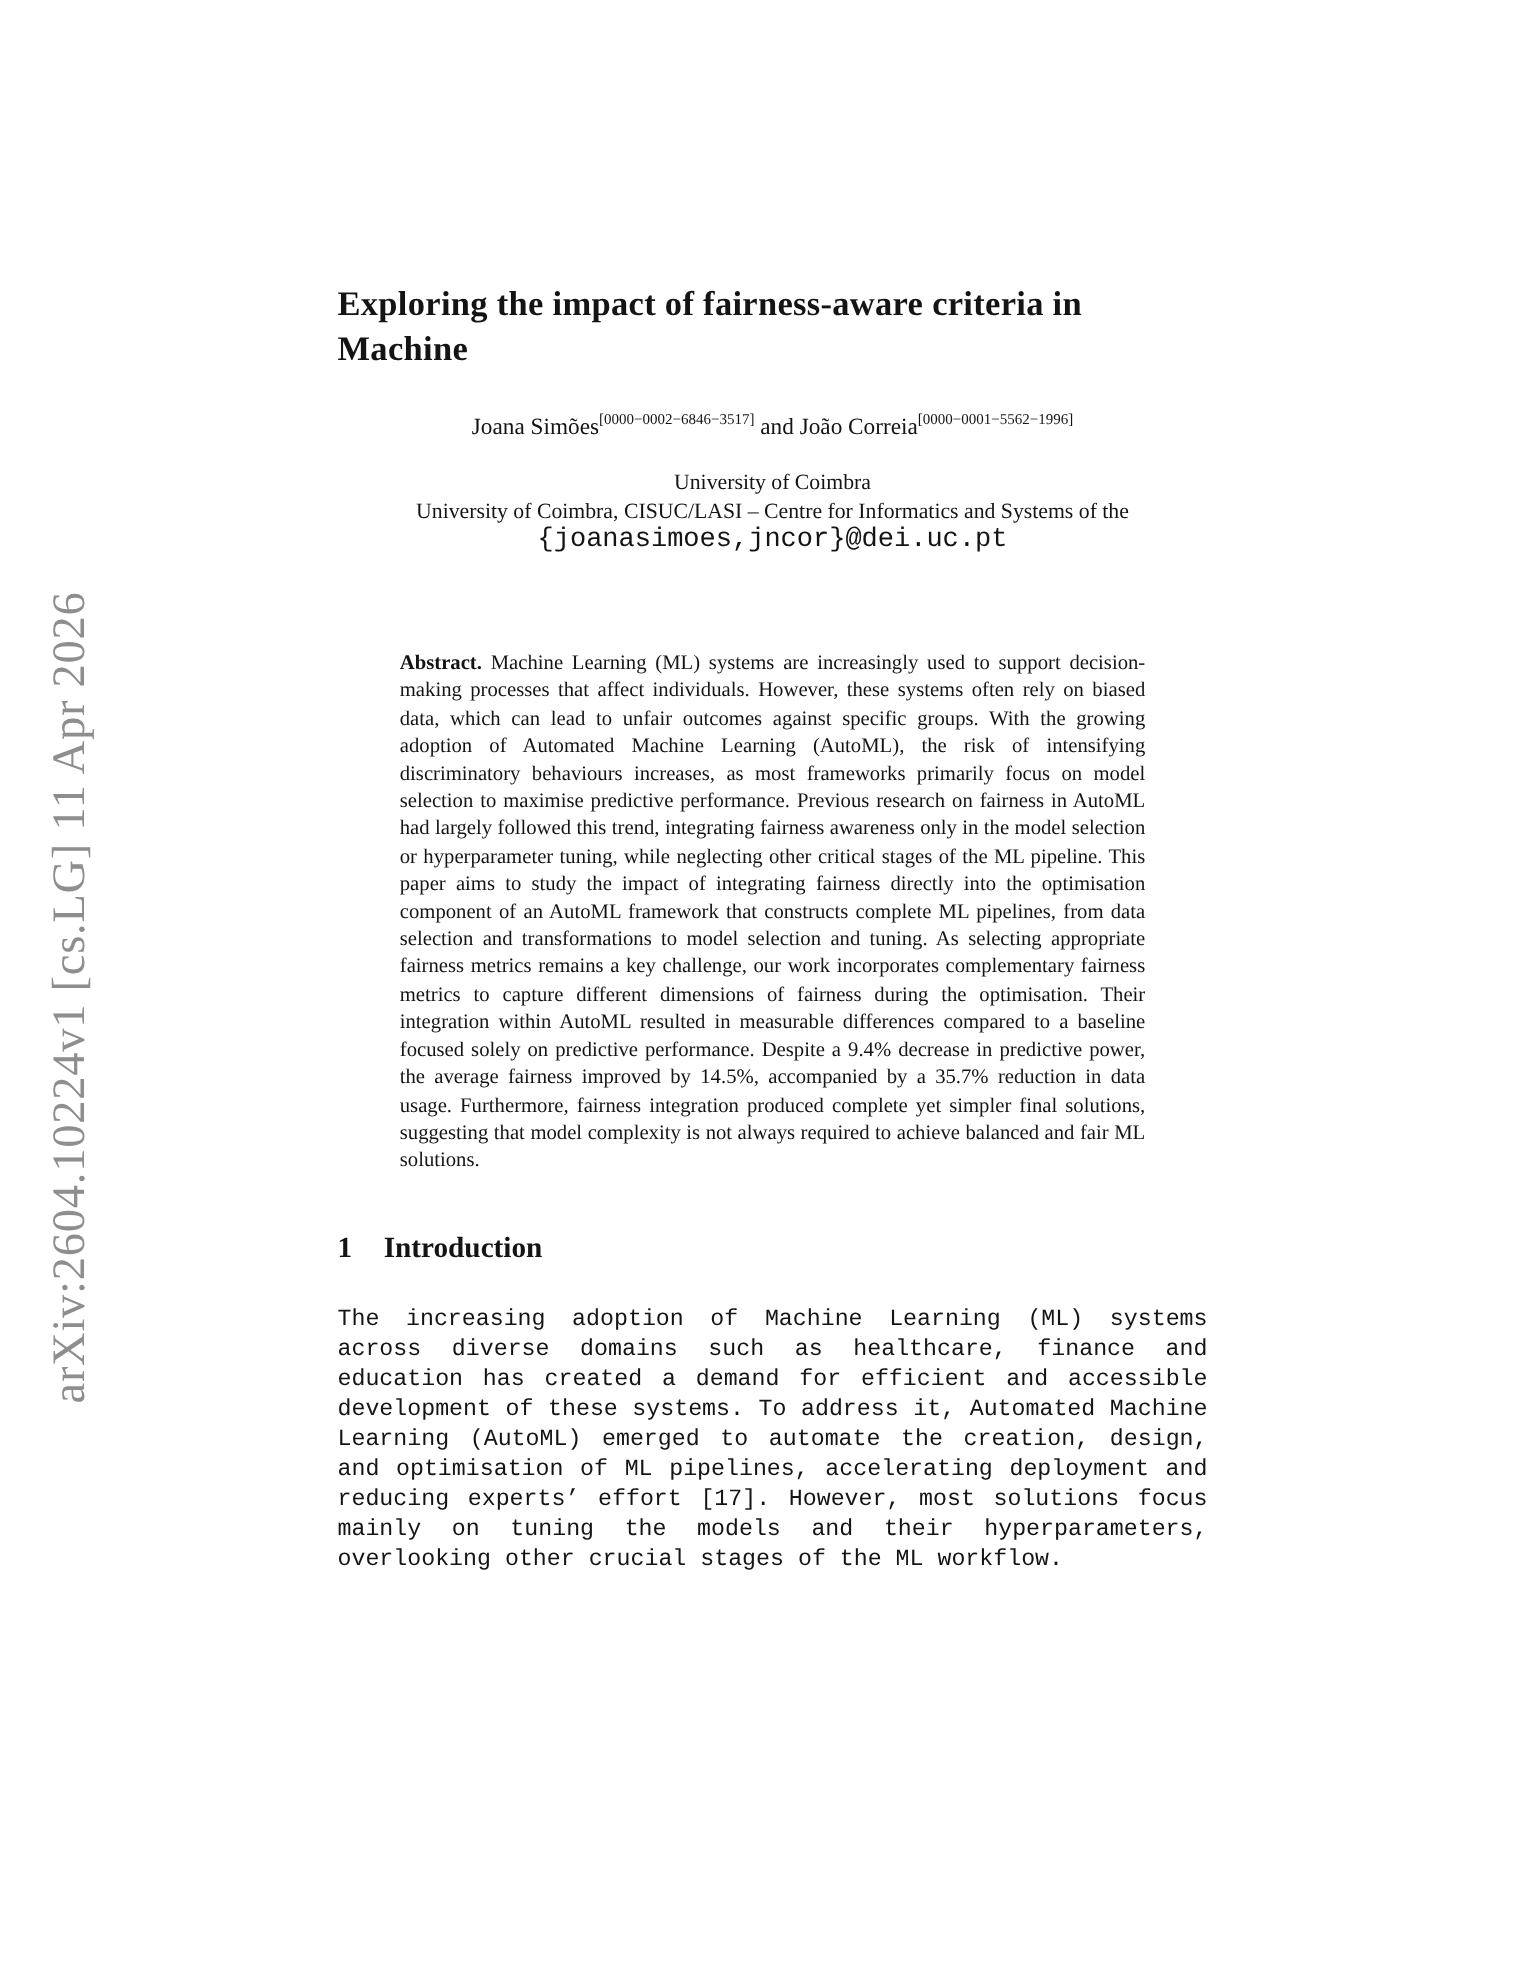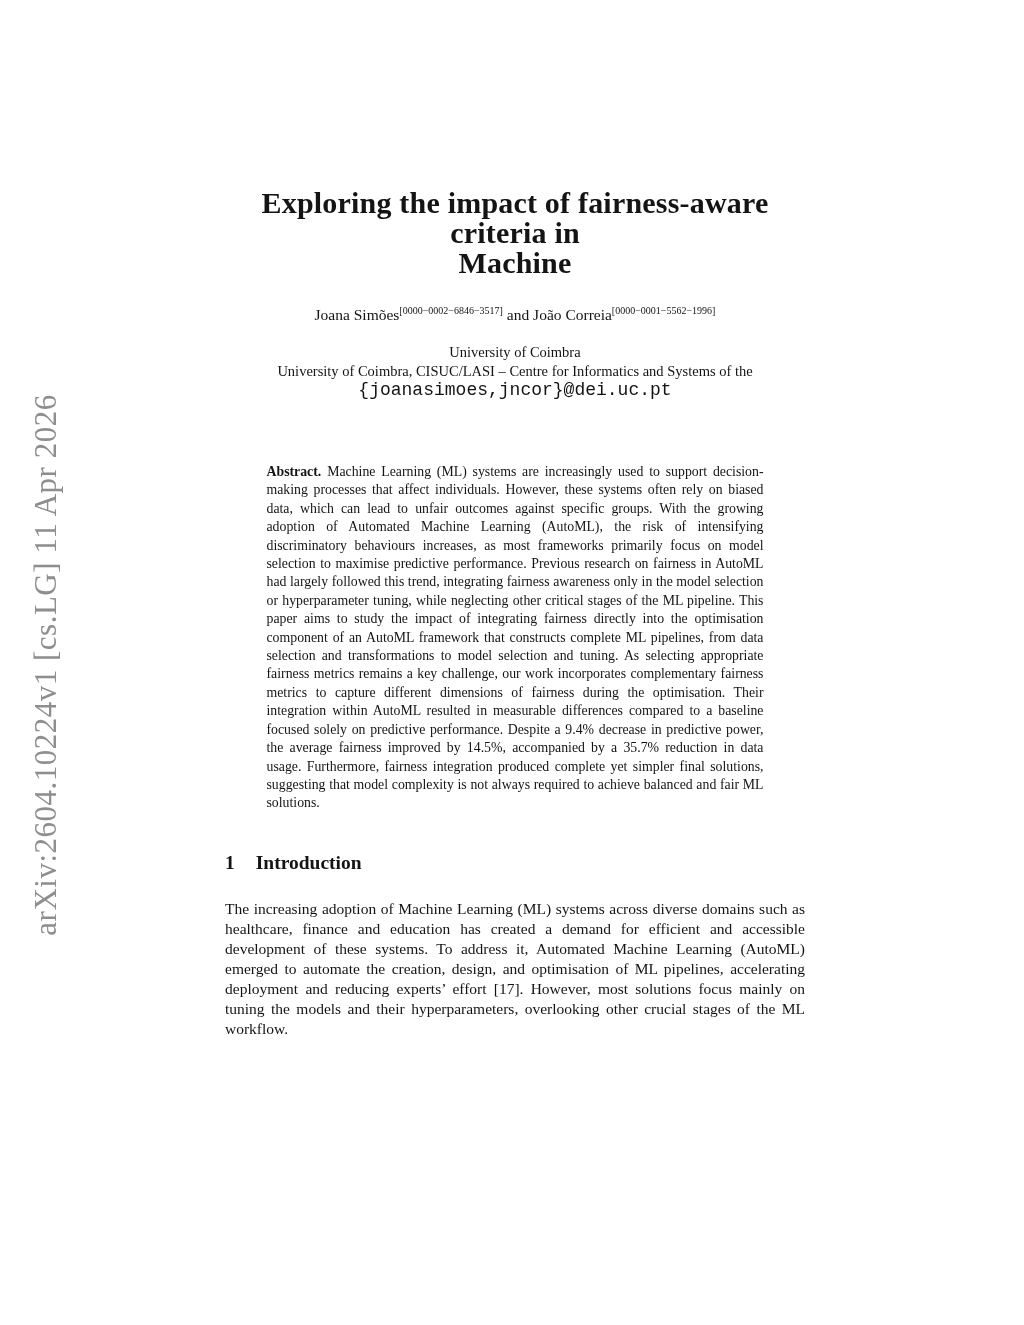--- a/index.html
+++ b/index.html
@@ -28,24 +28,23 @@
     font-family: "Liberation Serif", "DejaVu Serif", serif;
   }
   .column {
     position: absolute;
     left: 225px;
     top: 188px;
     width: 580px;
   }
   .title {
     margin: 0 0 26px 0;
-    font-size: 30px;
+    font-size: 23px;
     line-height: 30px;
     font-weight: bold;
-    text-align: center;
     letter-spacing: 0.2px;
   }
   .authors {
     margin: 0 0 17px 0;
     font-size: 15.5px;
     line-height: 22px;
     text-align: center;
   }
   .authors sup {
     font-size: 10px;
@@ -84,20 +83,21 @@
   }
   .section-heading .sec-num {
     display: inline-block;
     margin-right: 21px;
   }
   .body-par {
     margin: 24px 0 0 0;
     font-size: 15.5px;
     line-height: 20px;
     text-align: justify;
+    font-family: Liberation Mono, monospace;
   }
   b { font-weight: bold; }
 </style>
 </head>
 <body>
 
 <div class="page">
 
   <div class="watermark">arXiv:2604.10224v1 [cs.LG] 11 Apr 2026</div>
 

